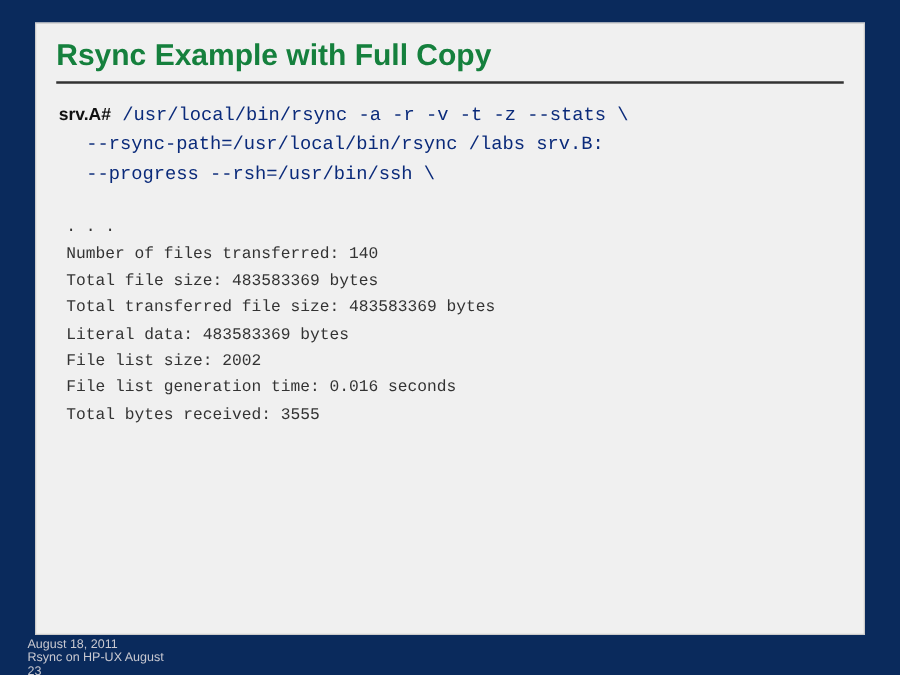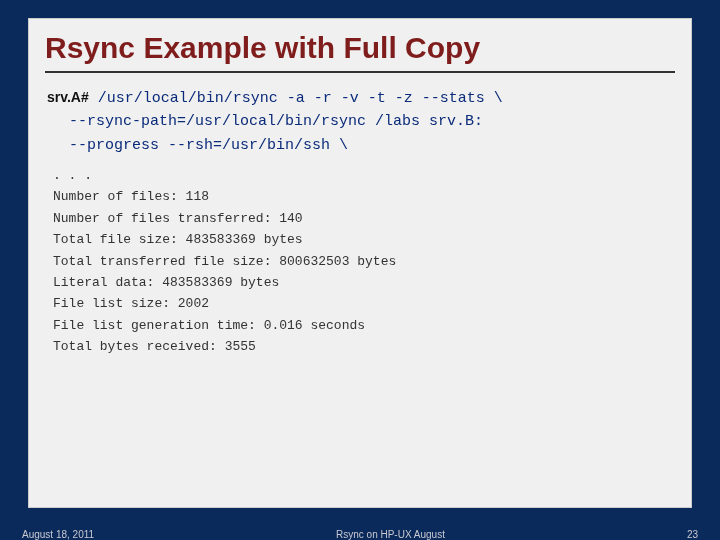--- a/index.html
+++ b/index.html
@@ -17,35 +17,35 @@
     left: 28px;
     right: 28px;
     bottom: 32px;
     background: #f0f0f0;
     border: 1px solid #ccc;
   }
   .title-bar {
     padding: 12px 16px 8px 16px;
   }
   .title {
-    font-size: 30px;
+    font-size: 24px;
     font-weight: bold;
-    color: #7f1d1d;
+    color: #15803d;
     padding-bottom: 6px;
     border-bottom: 2px solid #333;
   }
   .content {
     padding: 6px 18px 8px 18px;
   }
   .cmd-block {
     font-family: "Courier New", Courier, monospace;
     font-size: 15px;
     color: #0a2a7a;
     line-height: 1.55;
-    margin-bottom: 8px;
+    margin-bottom: 20px;
   }
   .cmd-line { white-space: pre; }
   .cmd-cont { padding-left: 22px; white-space: pre; }
   .prompt {
     font-family: Arial, Helvetica, sans-serif;
     font-weight: bold;
     font-style: normal;
     color: #111;
     font-size: 14px;
   }
@@ -55,24 +55,25 @@
     color: #333;
     line-height: 1.65;
     padding-left: 6px;
   }
   .output div { white-space: pre; }
   .footer {
     position: absolute;
     left: 0; right: 0; bottom: 0;
     height: 30px;
     display: flex;
-    align-items: flex-end;
+    align-items: flex-start;
     color: #c8c8d0;
     font-size: 10px;
     padding: 0 22px;
+    flex-direction: column;
   }
   .footer .date { flex: 0 0 auto; }
   .footer .center { flex: 1 1 auto; text-align: center; }
   .footer .page { flex: 0 0 auto; }
 </style>
 </head>
 <body>
 
 <div class="slide">
   <div class="title-bar">
@@ -82,24 +83,23 @@
   <div class="content">
 
     <div class="cmd-block">
       <div class="cmd-line"><span class="prompt">srv.A#</span><span> /usr/local/bin/rsync -a -r -v -t -z --stats \</span></div>
       <div class="cmd-cont">--rsync-path=/usr/local/bin/rsync /labs srv.B:</div>
       <div class="cmd-cont">--progress --rsh=/usr/bin/ssh \</div>
     </div>
 
     <div class="output">
       <div>. . .</div>
-      <div>Number of files: 118</div>
       <div>Number of files transferred: 140</div>
       <div>Total file size: 483583369 bytes</div>
-      <div>Total transferred file size: 800632503 bytes</div>
+      <div>Total transferred file size: 483583369 bytes</div>
       <div>Literal data: 483583369 bytes</div>
       <div>File list size: 2002</div>
       <div>File list generation time: 0.016 seconds</div>
       <div>Total bytes received: 3555</div>
     </div>
 
   </div>
 </div>
 
 <div class="footer">

